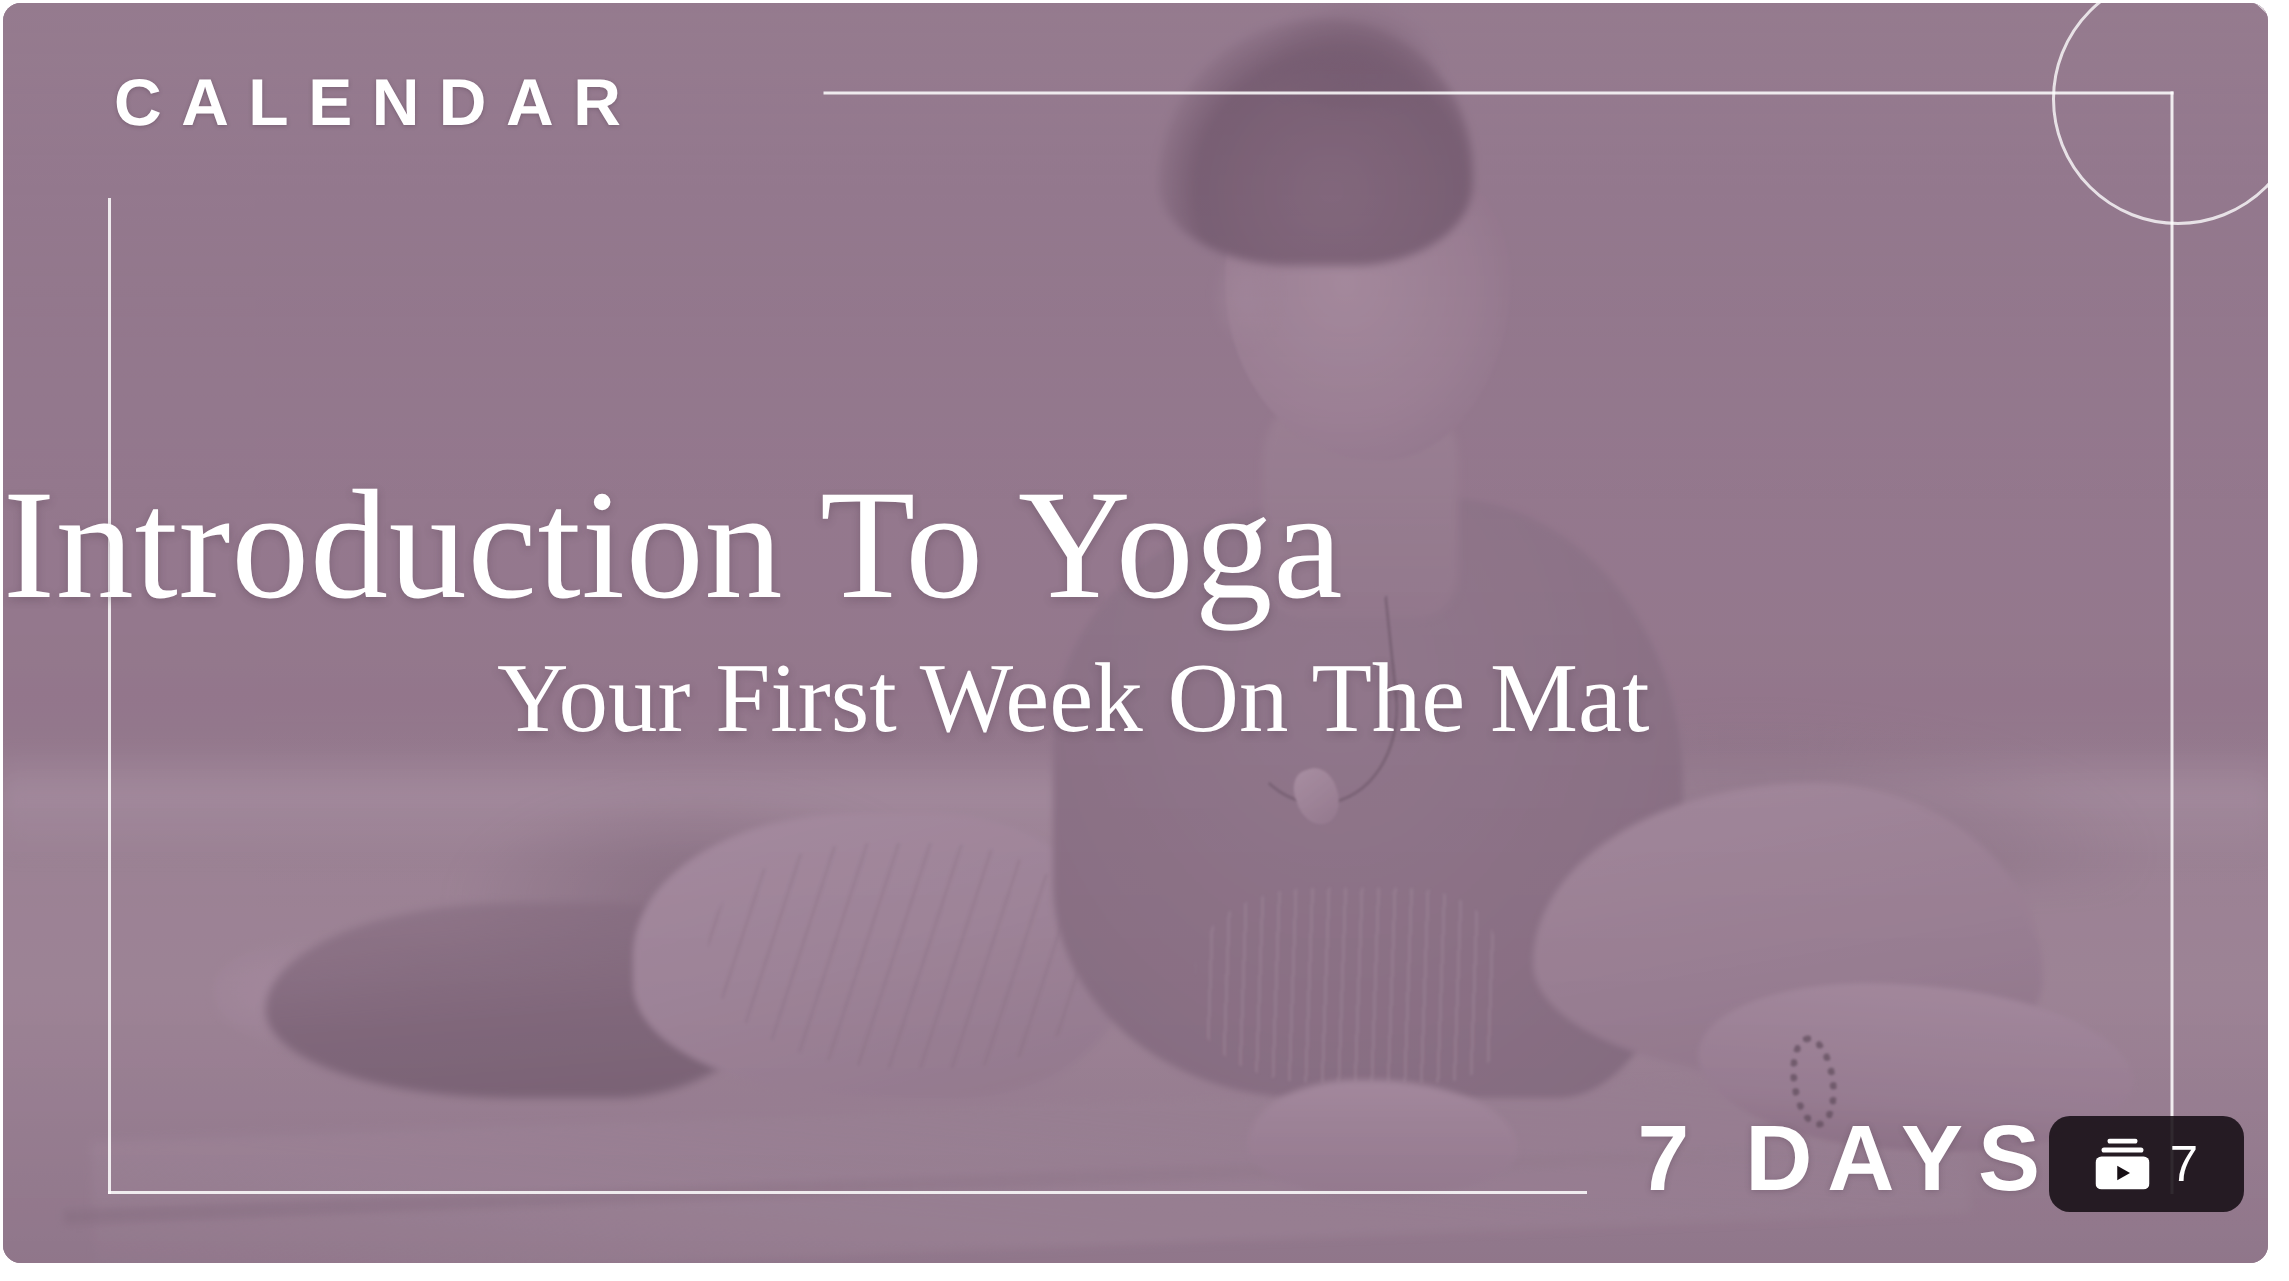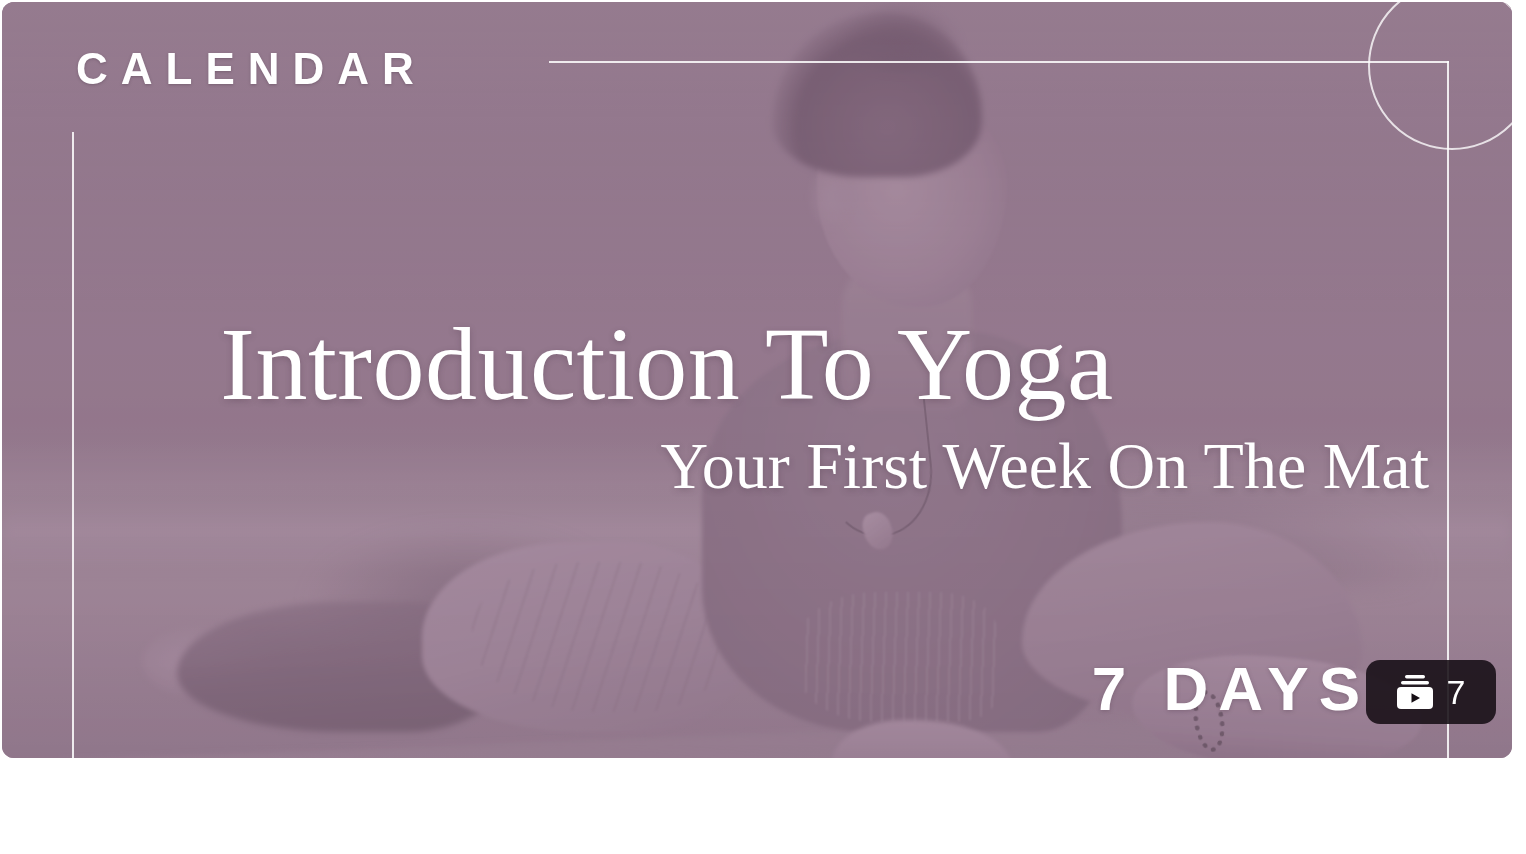--- a/index.html
+++ b/index.html
@@ -7,21 +7,21 @@
     width:1526px; height:854px;
     background:#ffffff;
     font-family:"Liberation Sans", sans-serif;
     overflow:hidden;
   }
 
   
   .thumb-card{
     position:absolute;
     left:2px; top:2px;
-    width:1510px; height:756px;
+    width:1510px; height:840px;
     border-radius:12px;
     overflow:hidden;
     background:#a4899d;
   }
 
   
   .photo{
     position:absolute; inset:0;
     background:
       
@@ -201,32 +201,31 @@
   .eyebrow{
     position:absolute; left:74px; top:45px;
     color:#ffffff;
     font-size:44px; font-weight:700;
     letter-spacing:13px;
     line-height:1;
     text-shadow:0 1px 3px rgba(70,50,66,.35);
   }
   .title{
     position:absolute; left:0; right:0; top:308px;
-    text-align:center;
     color:#ffffff;
     font-family:"Liberation Serif", serif;
     font-size:104px; font-weight:400;
     line-height:1.04;
     letter-spacing:.5px;
     text-shadow:0 2px 6px rgba(70,50,66,.30);
     padding-right:180px;
   }
   .subtitle{
     position:absolute; left:0; right:0; top:428px;
-    text-align:right;
+    text-align:center;
     color:#ffffff;
     font-family:"Liberation Serif", serif;
     font-size:66px; font-weight:400;
     line-height:1.1;
     text-shadow:0 2px 6px rgba(70,50,66,.30);
     padding-right:83px;
   }
   .duration{
     position:absolute; right:142px; bottom:38px;
     color:#ffffff;

